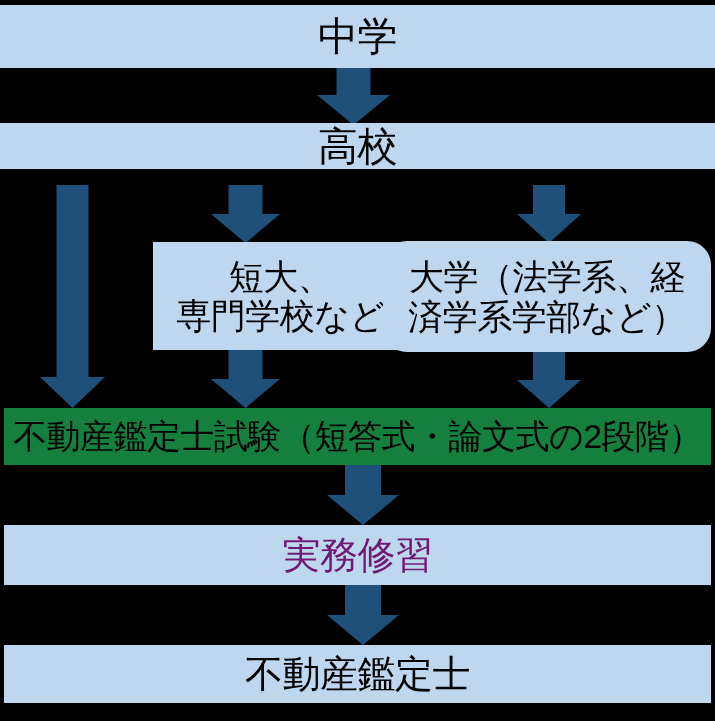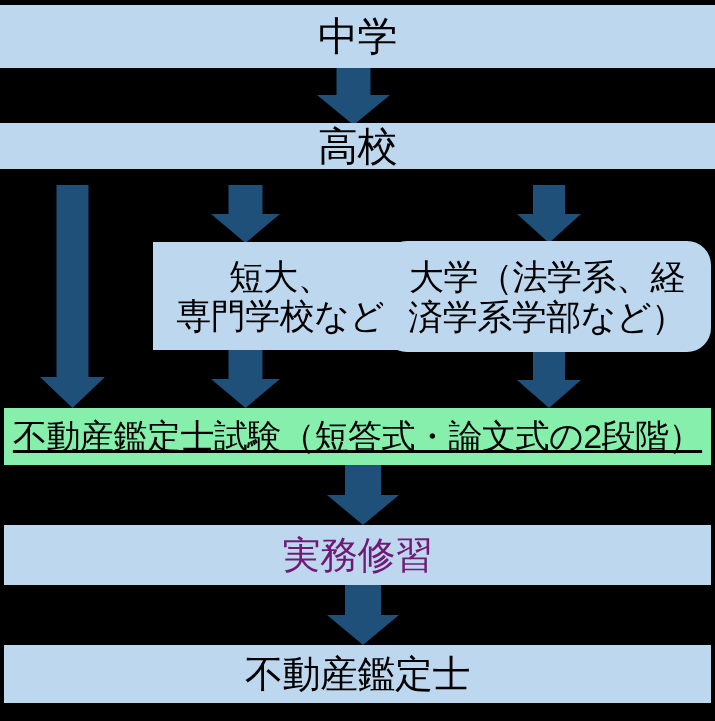--- a/index.html
+++ b/index.html
@@ -78,16 +78,16 @@
       <svg width="72" height="60" viewBox="0 0 72 60">
         <polygon points="18.0,0.0 54.0,0.0 54.0,30.0 72.0,30.0 36.0,60.0 0.0,30.0 18.0,30.0" fill="#1f5079"></polygon>
       </svg>
     </div>
     <div class="node" style="left: 0px; top: 5px; width: 715px; height: 63px; background: rgb(188, 215, 238); color: rgb(0, 0, 0); font-size: 40px;"><span>中学</span></div>
     <div class="node" style="left: 0px; top: 123px; width: 715px; height: 46px; background: rgb(188, 215, 238); color: rgb(0, 0, 0); font-size: 40px;"><span>高校</span></div>
     <div class="node" style="left: 117px; top: 242px; width: 255px; height: 108px; background: rgb(188, 215, 238); color: rgb(0, 0, 0); font-size: 35px; margin-left: 36px;"><span>短大、
 専門学校など</span></div>
     <div class="node" style="left: 383px; top: 241px; width: 328px; height: 111px; background: rgb(188, 215, 238); color: rgb(0, 0, 0); font-size: 35px; border-radius: 24px;"><span>大学（法学系、経
 済学系学部など）</span></div>
-    <div class="node" style="left: 4px; top: 408px; width: 707px; height: 57px; background: #86efac; color: rgb(0, 0, 0); font-size: 34px; text-decoration: underline;"><span>不動産鑑定士試験（短答式・論文式の2段階）</span></div>
+    <div class="node" style="left: 4px; top: 408px; width: 707px; height: 57px; background: #15803d; color: rgb(0, 0, 0); font-size: 34px;"><span>不動産鑑定士試験（短答式・論文式の2段階）</span></div>
     <div class="node" style="left: 4px; top: 525px; width: 707px; height: 60px; background: rgb(188, 215, 238); color: #701a75; font-size: 38px;"><span>実務修習</span></div>
     <div class="node" style="left: 4px; top: 645px; width: 707px; height: 58px; background: rgb(188, 215, 238); color: rgb(0, 0, 0); font-size: 38px;"><span>不動産鑑定士</span></div>
   </div>
 
 </body></html>

